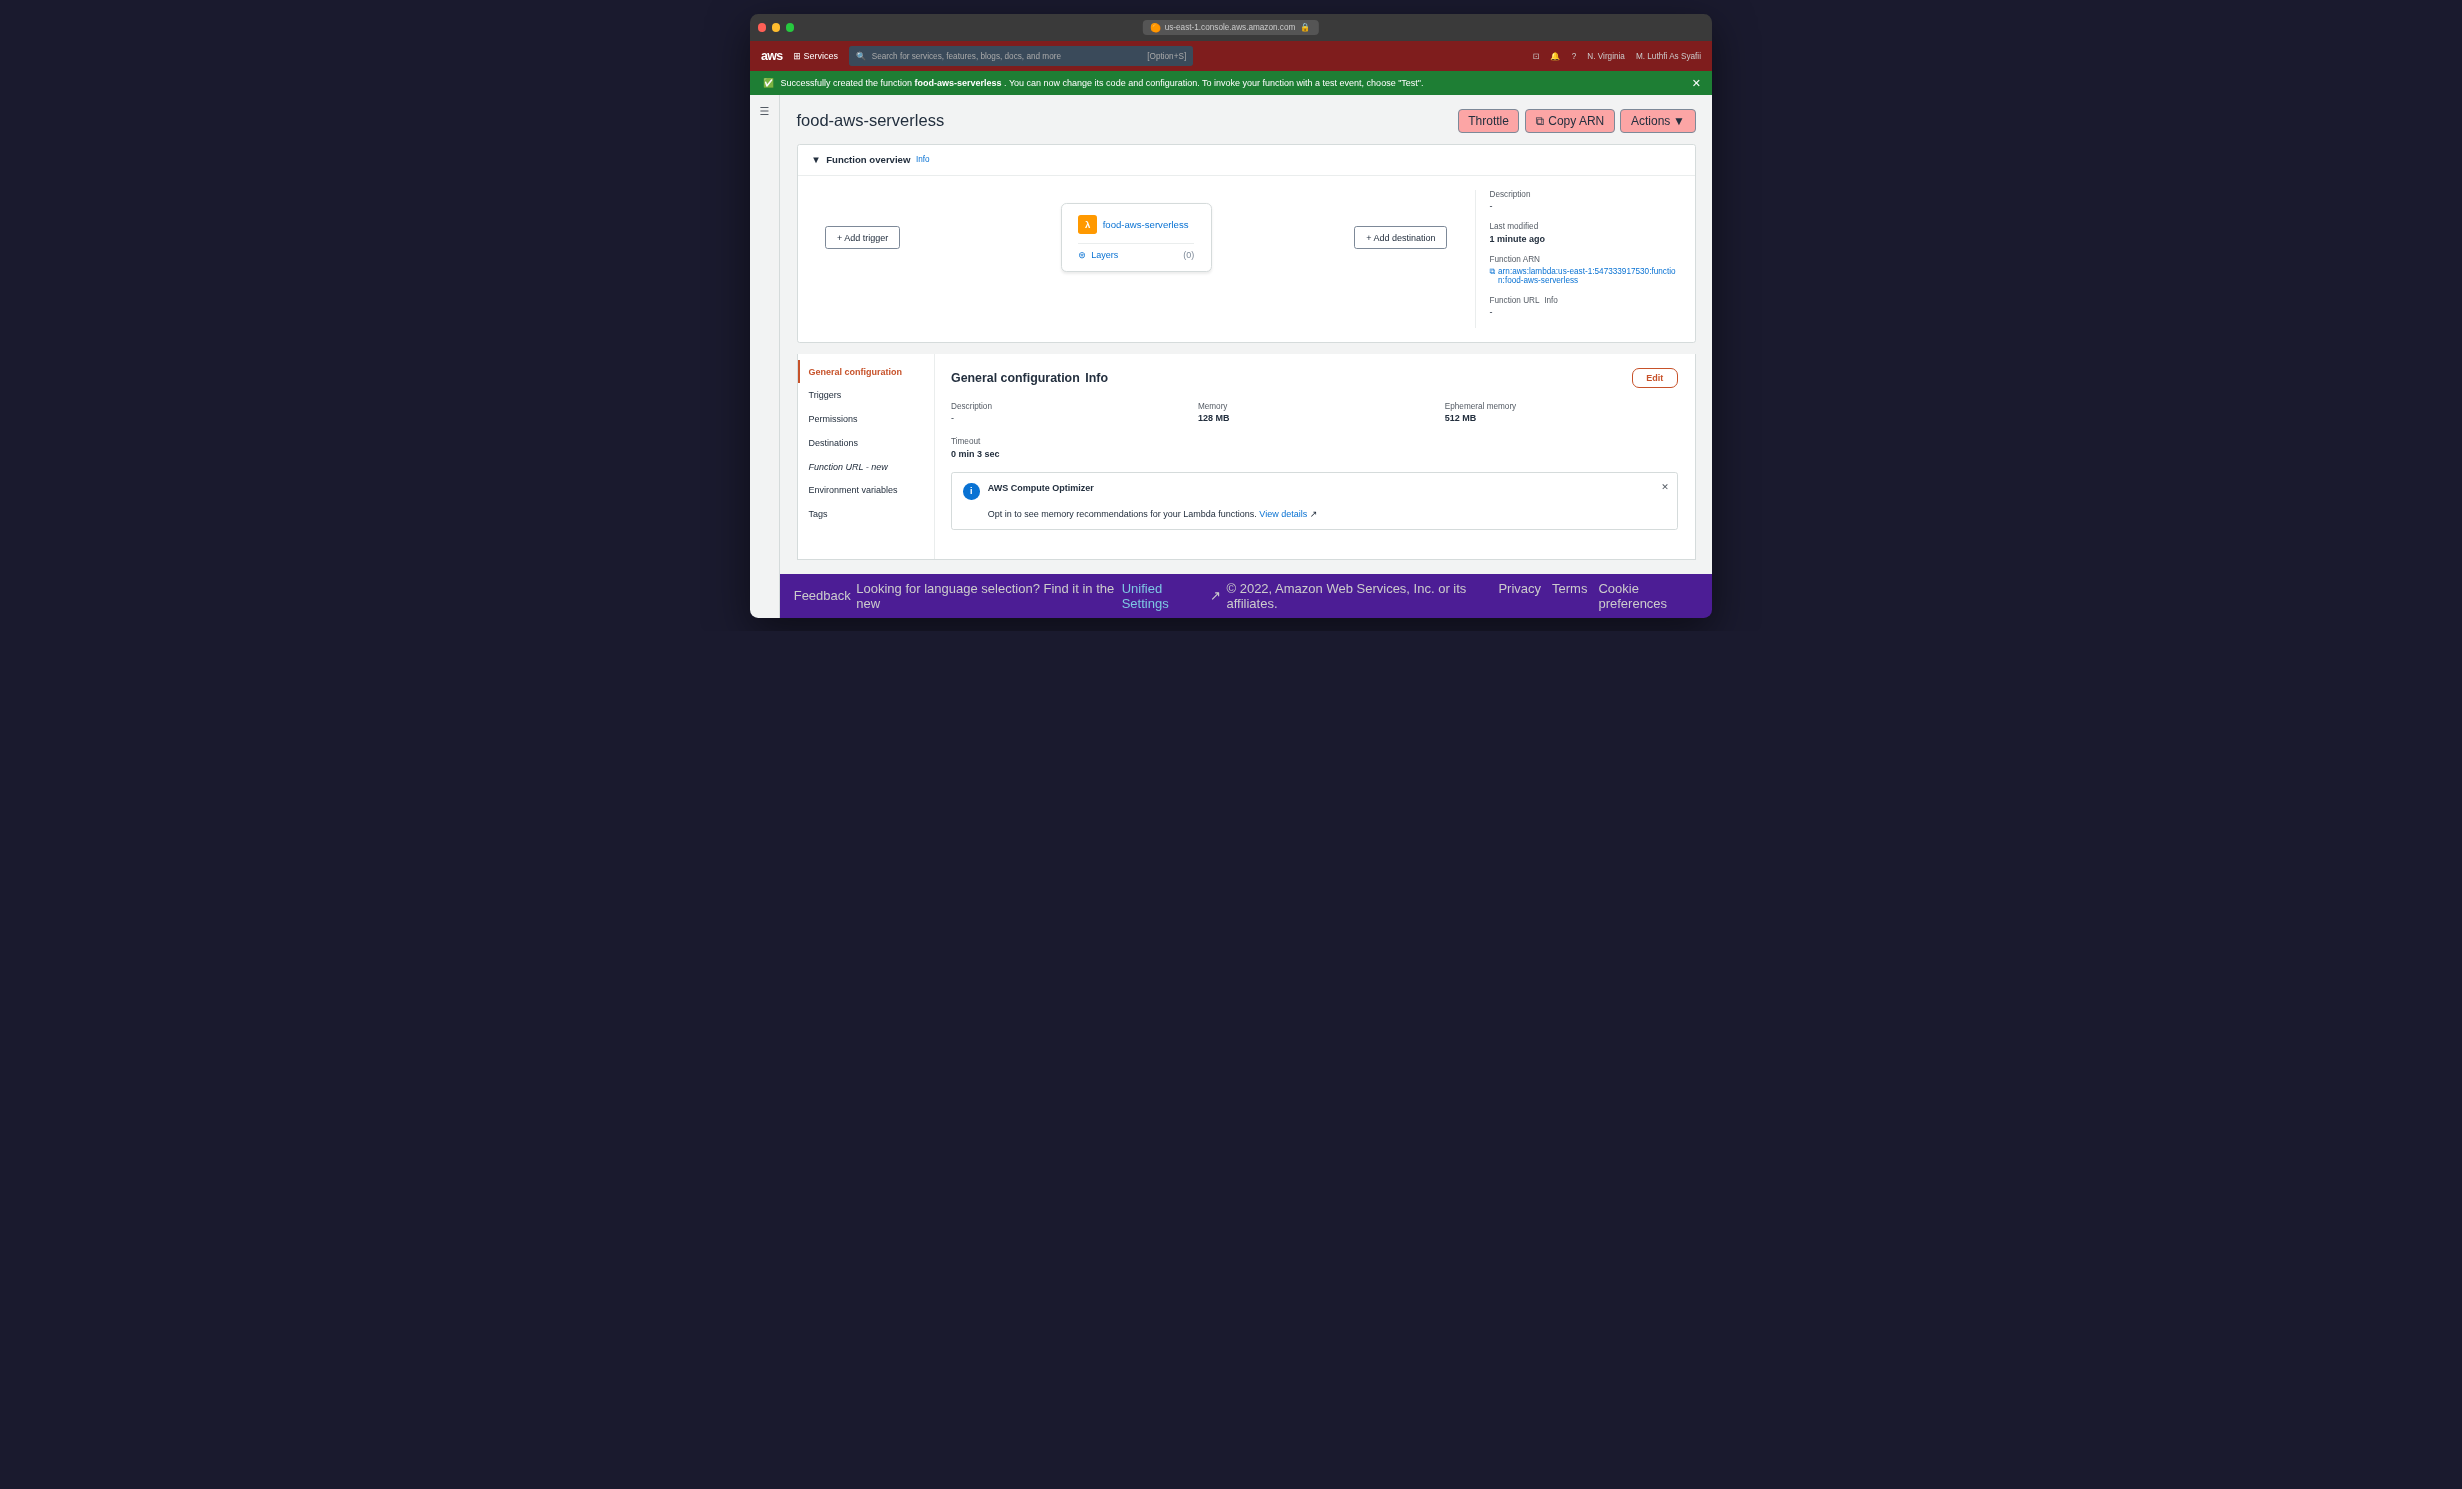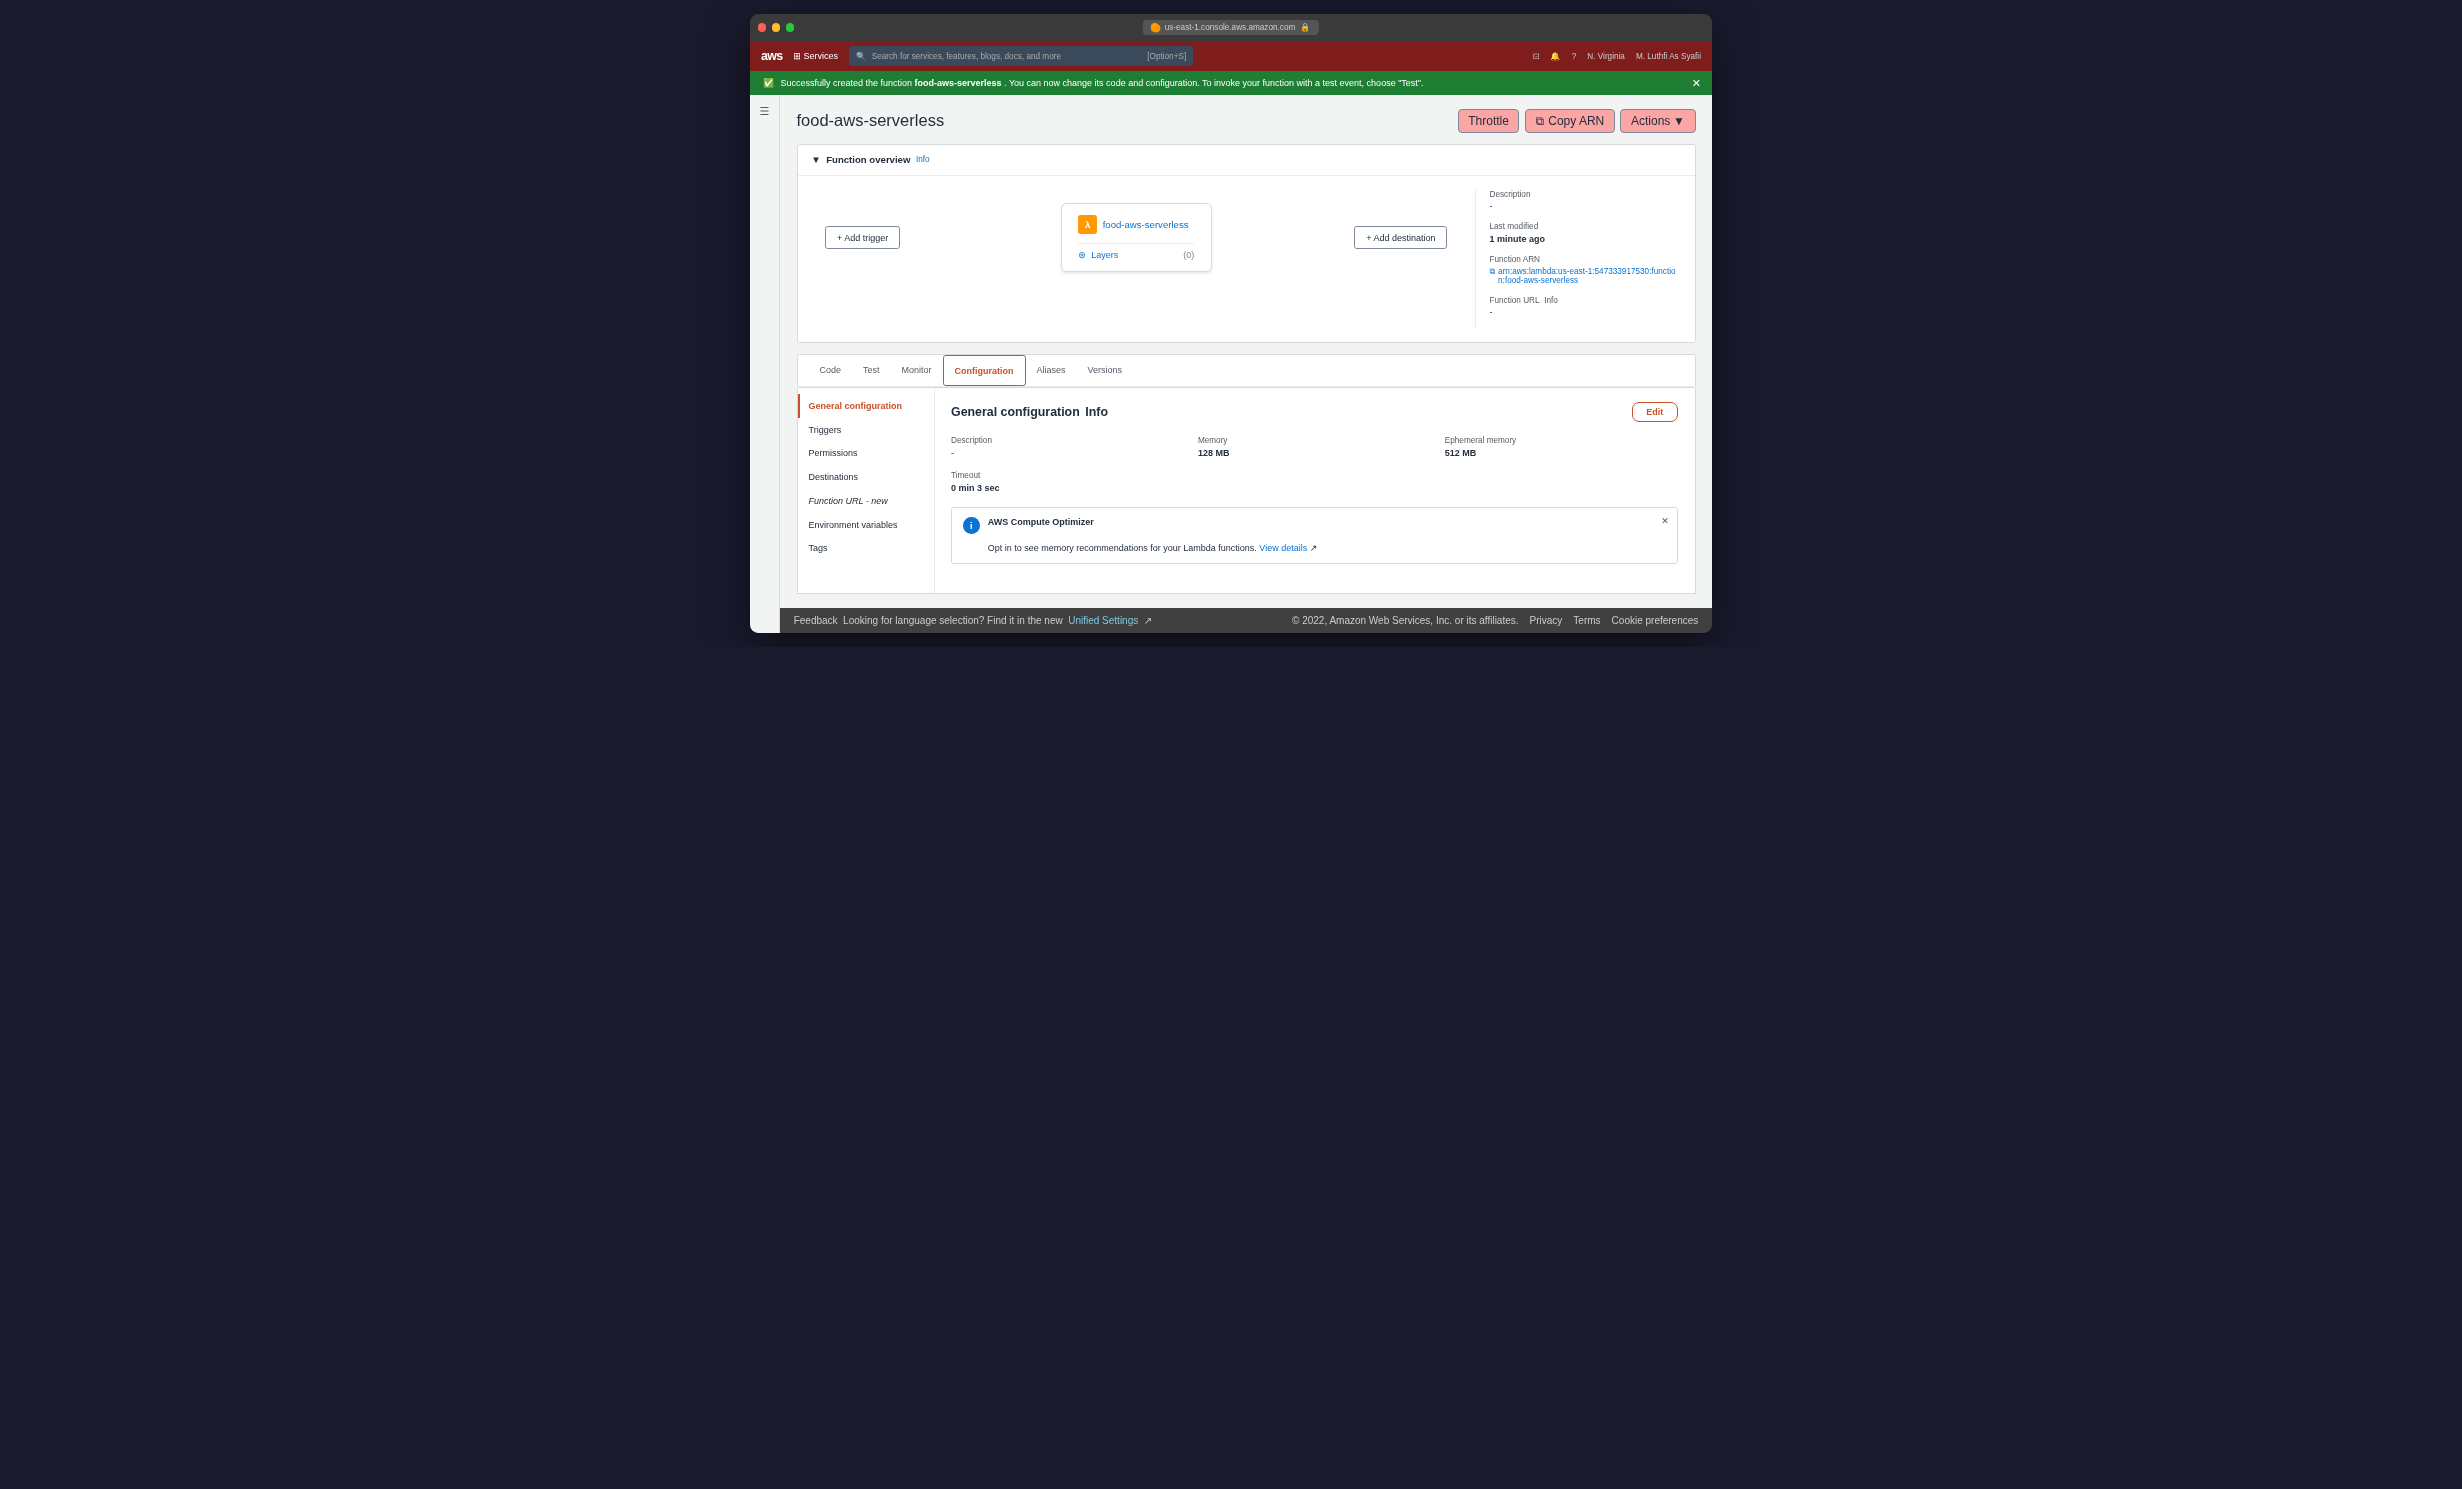--- a/index.html
+++ b/index.html
@@ -421,28 +421,27 @@
     .link { color: #0972d3; cursor: pointer; text-decoration: none; }
     .optimizer-close {
       position: absolute;
       right: 8.2px;
       top: 8.2px;
       cursor: pointer;
       color: #545b64;
     }
     
     .footer {
-      background: #404040;
+      background: #4c1d95;
       color: #ccc;
-      font-size: 10px;
+      font-size: 13px;
       padding: 6.9px 13.7px;
       display: flex;
       align-items: center;
       gap: 5.5px;
-      text-align: center;
     }
     .footer-right {
       margin-left: auto;
       display: flex;
       gap: 11px;
     }
     .footer-link { color: #ccc; cursor: pointer; }
     .main-wrapper {
       display: flex;
     }
@@ -576,42 +575,20 @@
                     <span>Function URL</span>
                     <span class="info-badge" style="margin-left:2.7px;">Info</span>
                   </div>
                   <div class="detail-value">-</div>
                 </div>
               </div>
             </div>
           </div>
         </div>
 
-        <div class="tabs-container">
-          <div class="tabs-nav">
-            <div class="tab">
-              <span>Code</span>
-            </div>
-            <div class="tab">
-              <span>Test</span>
-            </div>
-            <div class="tab">
-              <span>Monitor</span>
-            </div>
-            <div class="tab active">
-              <span>Configuration</span>
-            </div>
-            <div class="tab">
-              <span>Aliases</span>
-            </div>
-            <div class="tab">
-              <span>Versions</span>
-            </div>
-          </div>
-        </div>
 
         <div class="config-layout">
           <div class="config-sidebar">
             <div class="config-sidebar-item active">General configuration</div>
             <div class="config-sidebar-item">Triggers</div>
             <div class="config-sidebar-item">Permissions</div>
             <div class="config-sidebar-item">Destinations</div>
             <div class="config-sidebar-item italic" style="font-style:italic;">Function URL - new</div>
             <div class="config-sidebar-item">Environment variables</div>
             <div class="config-sidebar-item">Tags</div>

